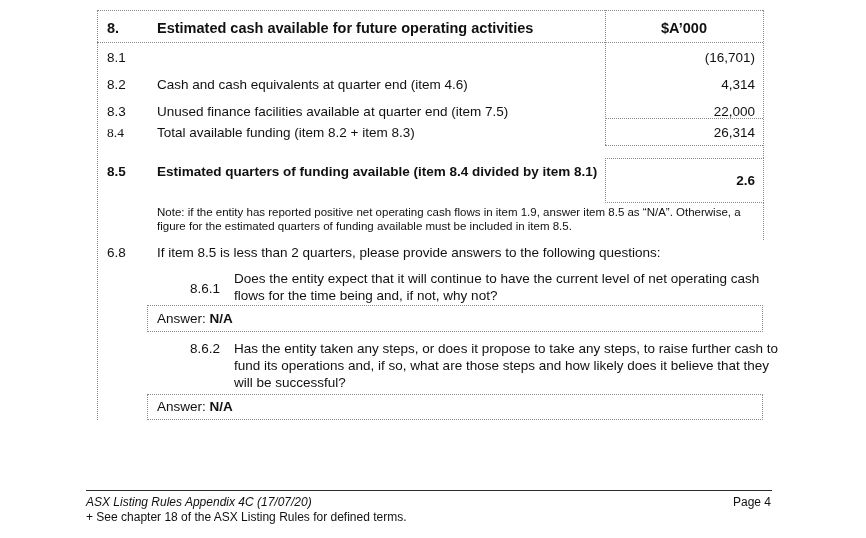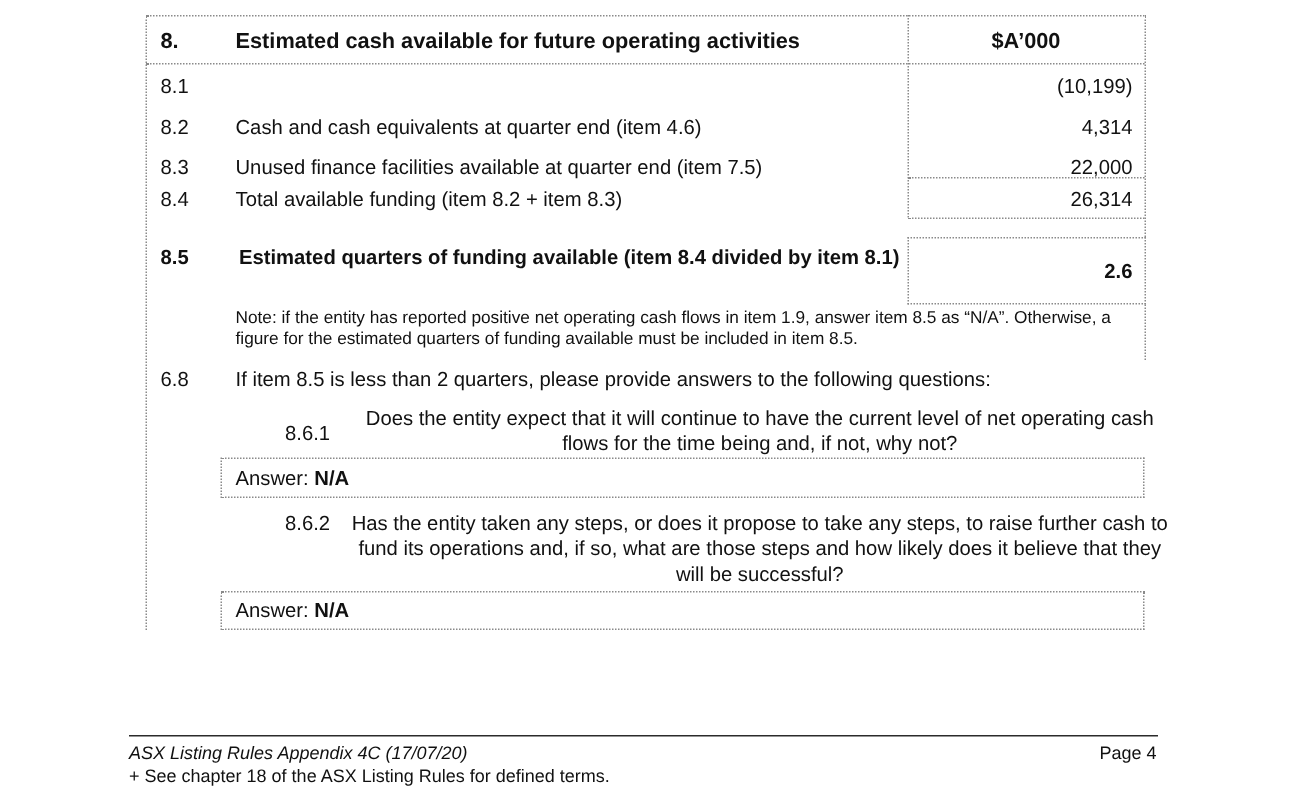--- a/index.html
+++ b/index.html
@@ -11,21 +11,21 @@
     color:#111111;
     overflow:hidden;
   }
   .abs{position:absolute;}
   
   .hline{position:absolute;height:0;border-top:1px dotted #8a8a8a;}
   .vline{position:absolute;width:0;border-left:1px dotted #8a8a8a;}
   .dbox{position:absolute;border:1px dotted #8a8a8a;background:#ffffff;}
   .solidline{position:absolute;height:0;border-top:1px solid #2b2b2b;}
 
-  .body-text{font-size:13.5px;line-height:17px;text-align:center;}
+  .body-text{font-size:13.5px;line-height:17px;}
   .bold{font-weight:bold;}
   .hdr{font-size:14.5px;font-weight:bold;line-height:18px;}
   .note-text{font-size:11.5px;line-height:14px;}
   .footer-text{font-size:12px;line-height:14px;}
   .val{width:150px;text-align:right;}
   .unit{width:158px;text-align:center;}
 </style>
 </head>
 <body>
 
@@ -37,31 +37,31 @@
   <div class="vline" style="left:763px;top:10px;height:230px;"></div>
   <div class="vline" style="left:605px;top:10px;height:135px;"></div>
   <div class="hline" style="left:605px;top:118px;width:158px;"></div>
   <div class="hline" style="left:605px;top:145px;width:158px;"></div>
 
   <div class="abs hdr" style="left:107px;top:19px;">8.</div>
   <div class="abs hdr" style="left:157px;top:19px;">Estimated cash available for future operating activities</div>
   <div class="abs hdr unit" style="left:605px;top:19px;text-align:center;">$A’000</div>
 
   <div class="abs body-text" style="left:107px;top:49px;">8.1</div>
-  <div class="abs body-text val" style="left:605px;top:49px;">(10,199)</div>
+  <div class="abs body-text val" style="left:605px;top:49px;">(16,701)</div>
 
   <div class="abs body-text" style="left:107px;top:76px;">8.2</div>
   <div class="abs body-text" style="left:157px;top:76px;">Cash and cash equivalents at quarter end (item 4.6)</div>
   <div class="abs body-text val" style="left:605px;top:76px;">4,314</div>
 
   <div class="abs body-text" style="left:107px;top:103px;">8.3</div>
   <div class="abs body-text" style="left:157px;top:103px;">Unused finance facilities available at quarter end (item 7.5)</div>
   <div class="abs body-text val" style="left:605px;top:103px;">22,000</div>
 
-  <div class="abs body-text" style="left:107px;top:124px;">8.4</div>
+  <div class="abs body-text" style="left:107px;top:124px;font-family:Liberation Serif, serif;">8.4</div>
   <div class="abs body-text" style="left:157px;top:124px;">Total available funding (item 8.2 + item 8.3)</div>
   <div class="abs body-text val" style="left:605px;top:124px;">26,314</div>
 
   <div class="dbox" style="left:605px;top:158px;width:157px;height:43px;"></div>
   <div class="abs body-text bold" style="left:107px;top:163px;">8.5</div>
   <div class="abs body-text bold" style="left:157px;top:163px;width:445px;">Estimated quarters of funding available (item 8.4 divided by item 8.1)</div>
   <div class="abs body-text bold val" style="left:605px;top:172px;">2.6</div>
   <div class="abs note-text" style="left:157px;top:205px;width:604px;">Note: if the entity has reported positive net operating cash flows in item 1.9, answer item 8.5 as “N/A”. Otherwise, a figure for the estimated quarters of funding available must be included in item 8.5.</div>
 
   <div class="abs body-text" style="left:107px;top:244px;">6.8</div>

